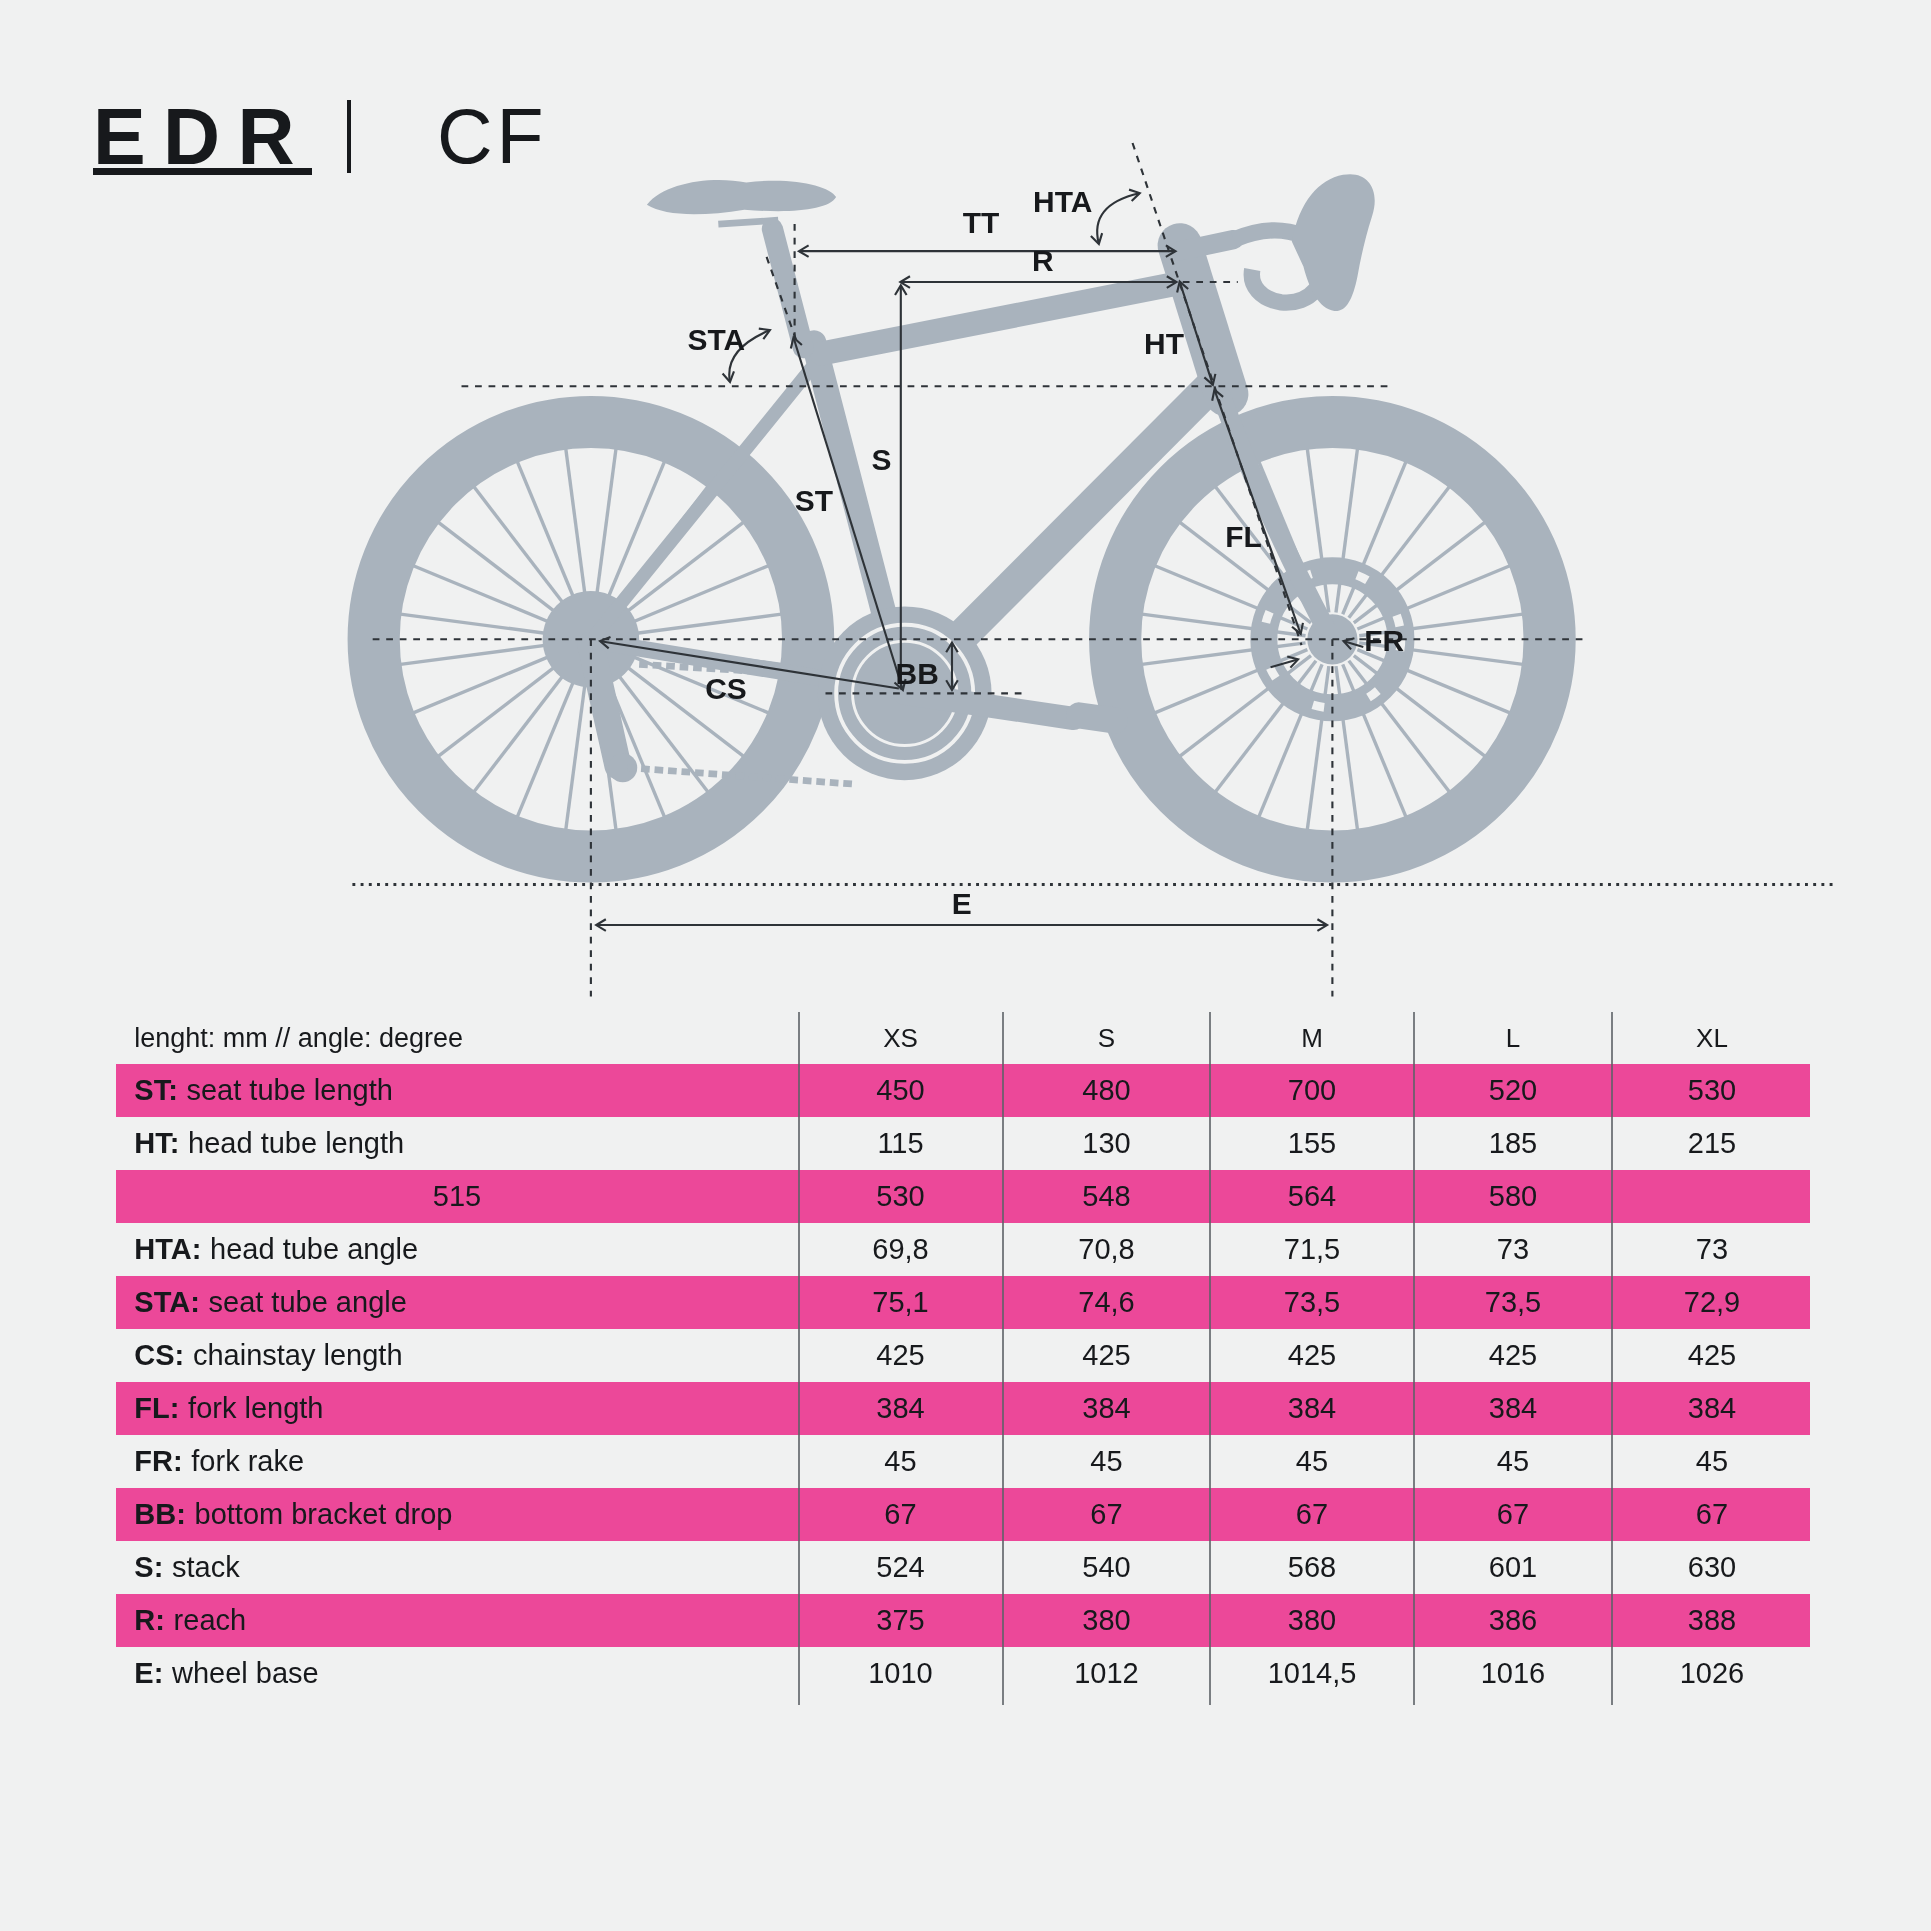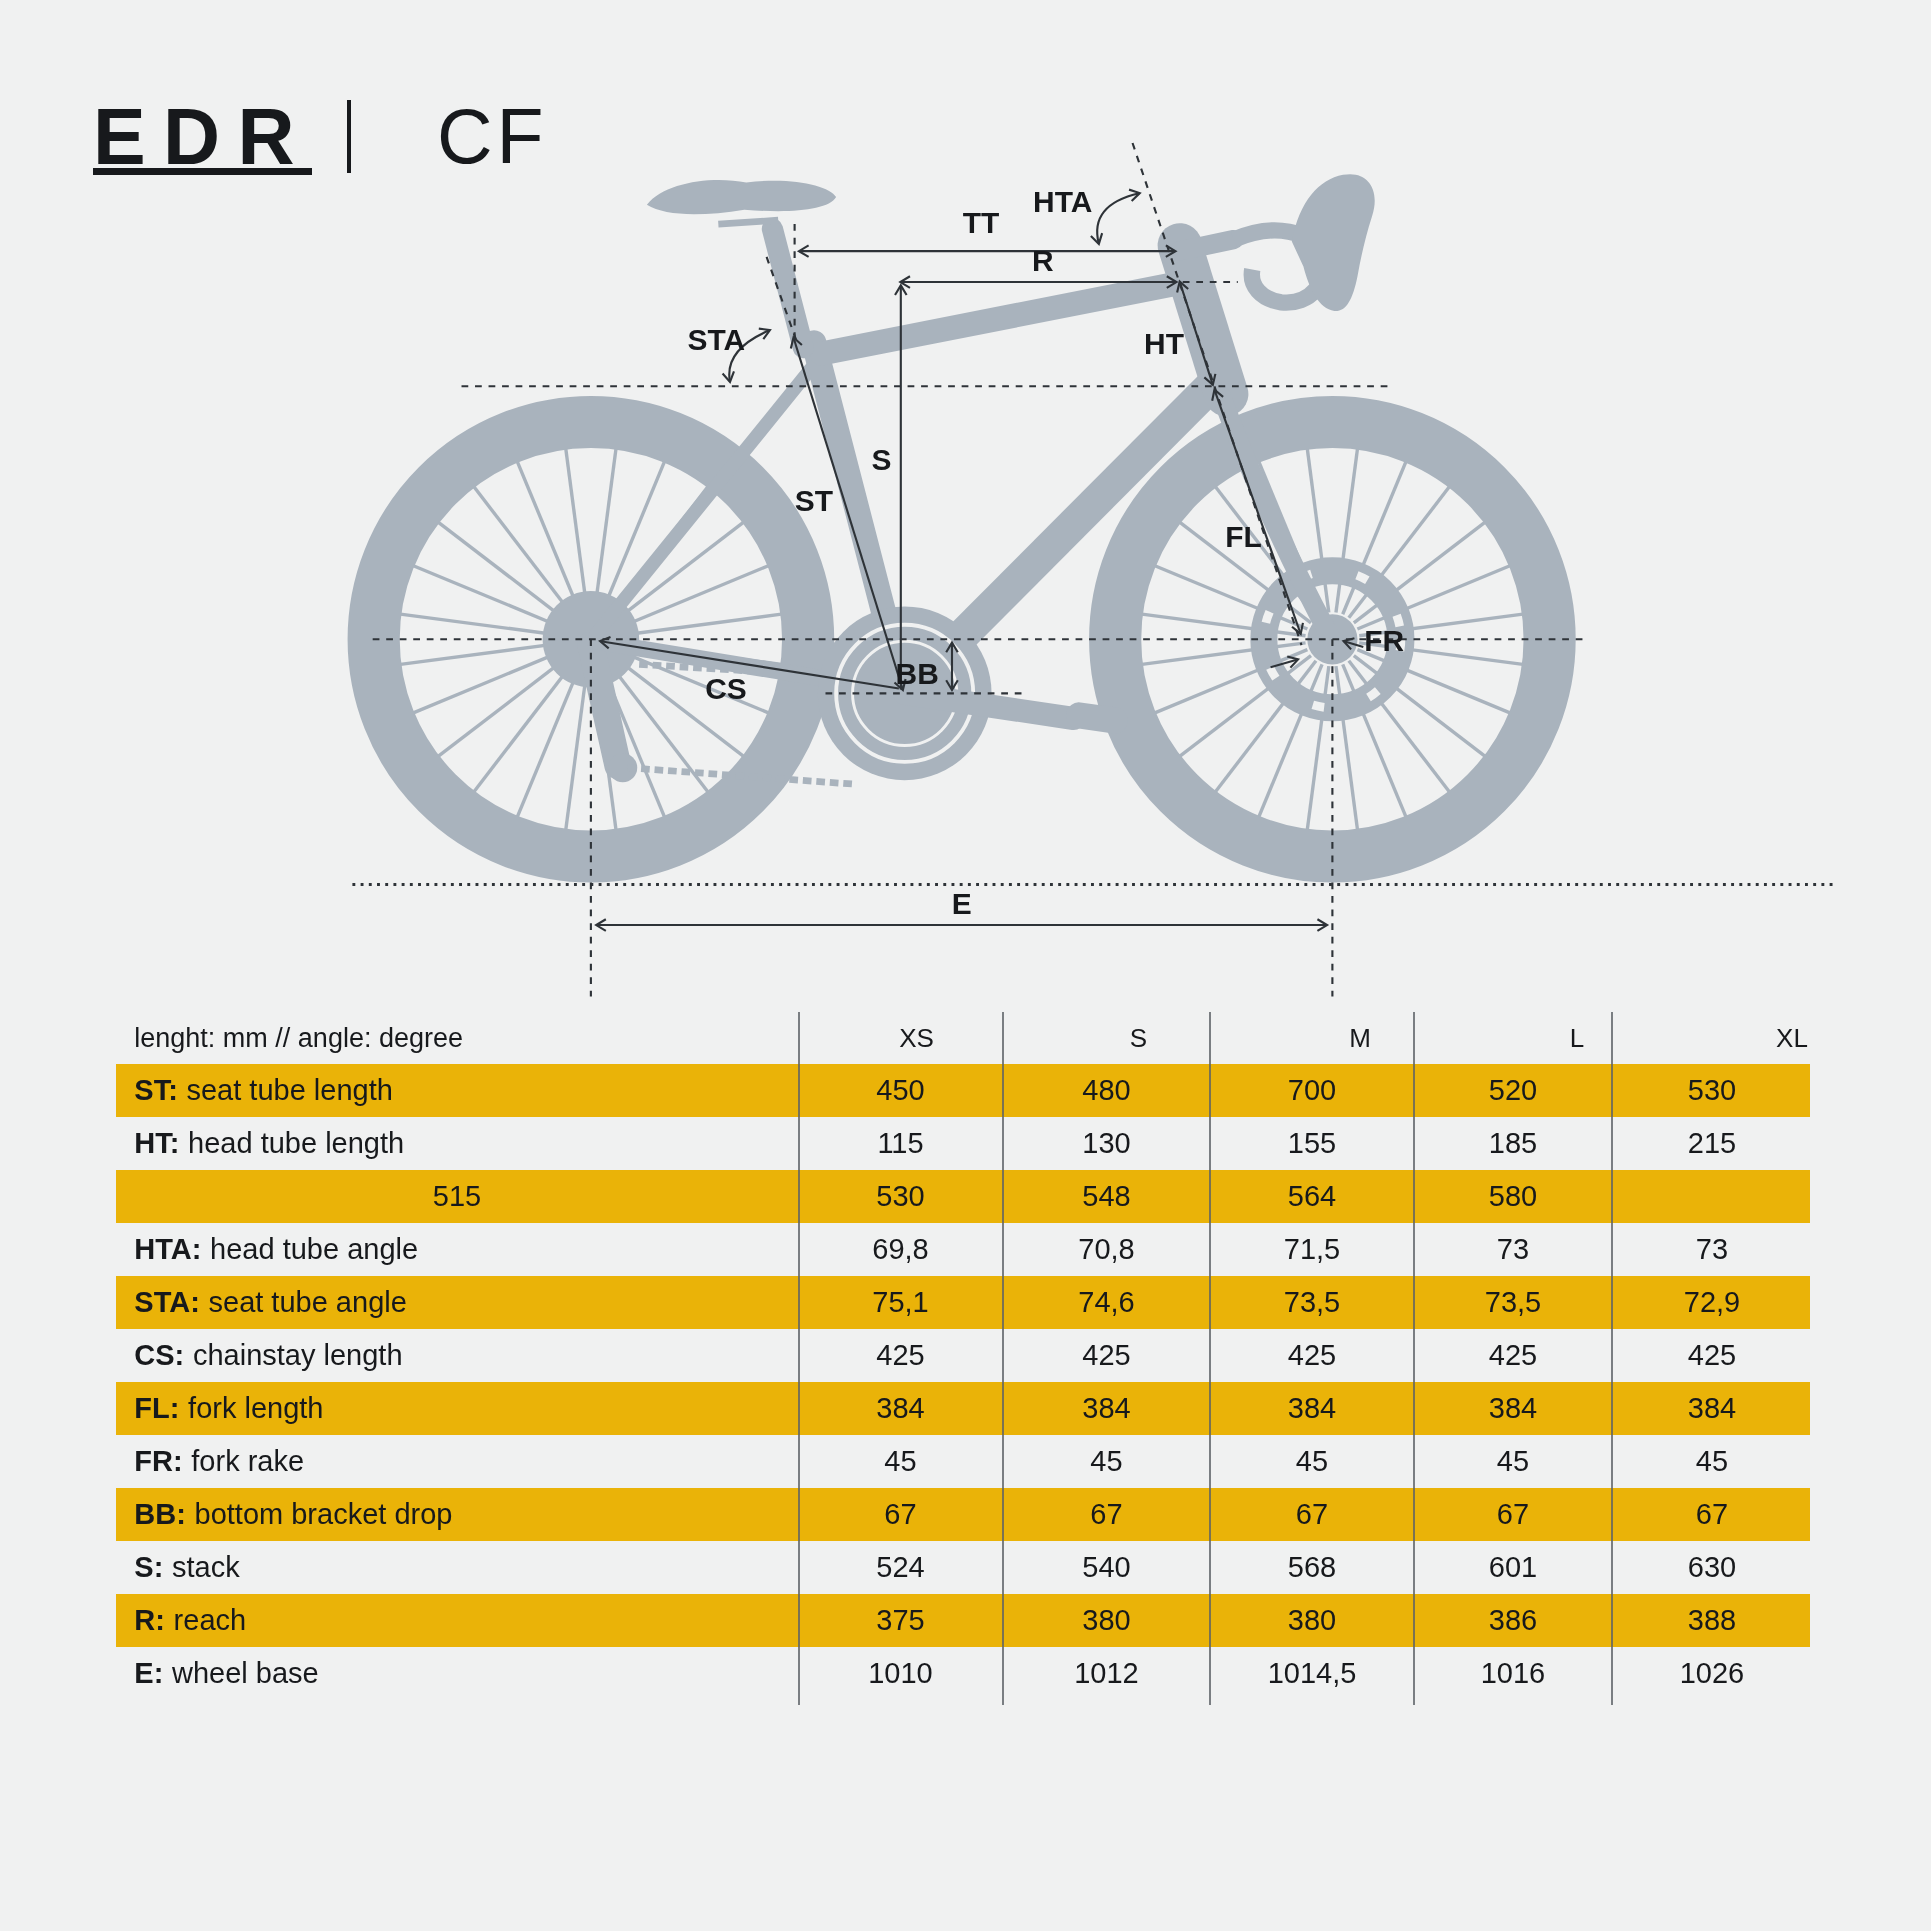--- a/index.html
+++ b/index.html
@@ -15,23 +15,23 @@
   .title .model{font-size:77px;font-weight:300;letter-spacing:3.9px;line-height:1;margin-left:44px;}
   
   .diagram{position:absolute;left:0;top:0;}
   .dimlabel{font-family:"Liberation Sans",sans-serif;font-size:31px;font-weight:600;fill:#17191c;}
   
   .geo-table{
     position:absolute;left:116px;top:1012px;width:1694px;height:693px;
   }
   .sepline{position:absolute;top:0;bottom:0;width:1.9px;background:#5d6267;opacity:.8;}
   .trow,.thead{display:grid;grid-template-columns:682px 205px 207px 204px 198px 200px;}
-  .thead{height:52px;gap:16px;}
+  .thead{height:52px;}
   .trow{height:53px;}
-  .trow.shade{background:#eab308;}
+  .trow.shade{background:#ec4899;}
   .cell{display:flex;align-items:center;justify-content:center;font-size:29px;line-height:1;}
   .cell.lab{justify-content:flex-start;padding-left:18.3px;}
   .cell.lab .abbr{font-weight:700;margin-right:8.7px;}
   .cell.note{justify-content:flex-start;padding-left:18.3px;font-size:27px;}
   .cell.sizehead{font-size:26px;text-align:right;}
 </style>
 </head>
 <body>
 
 <div class="screen">

